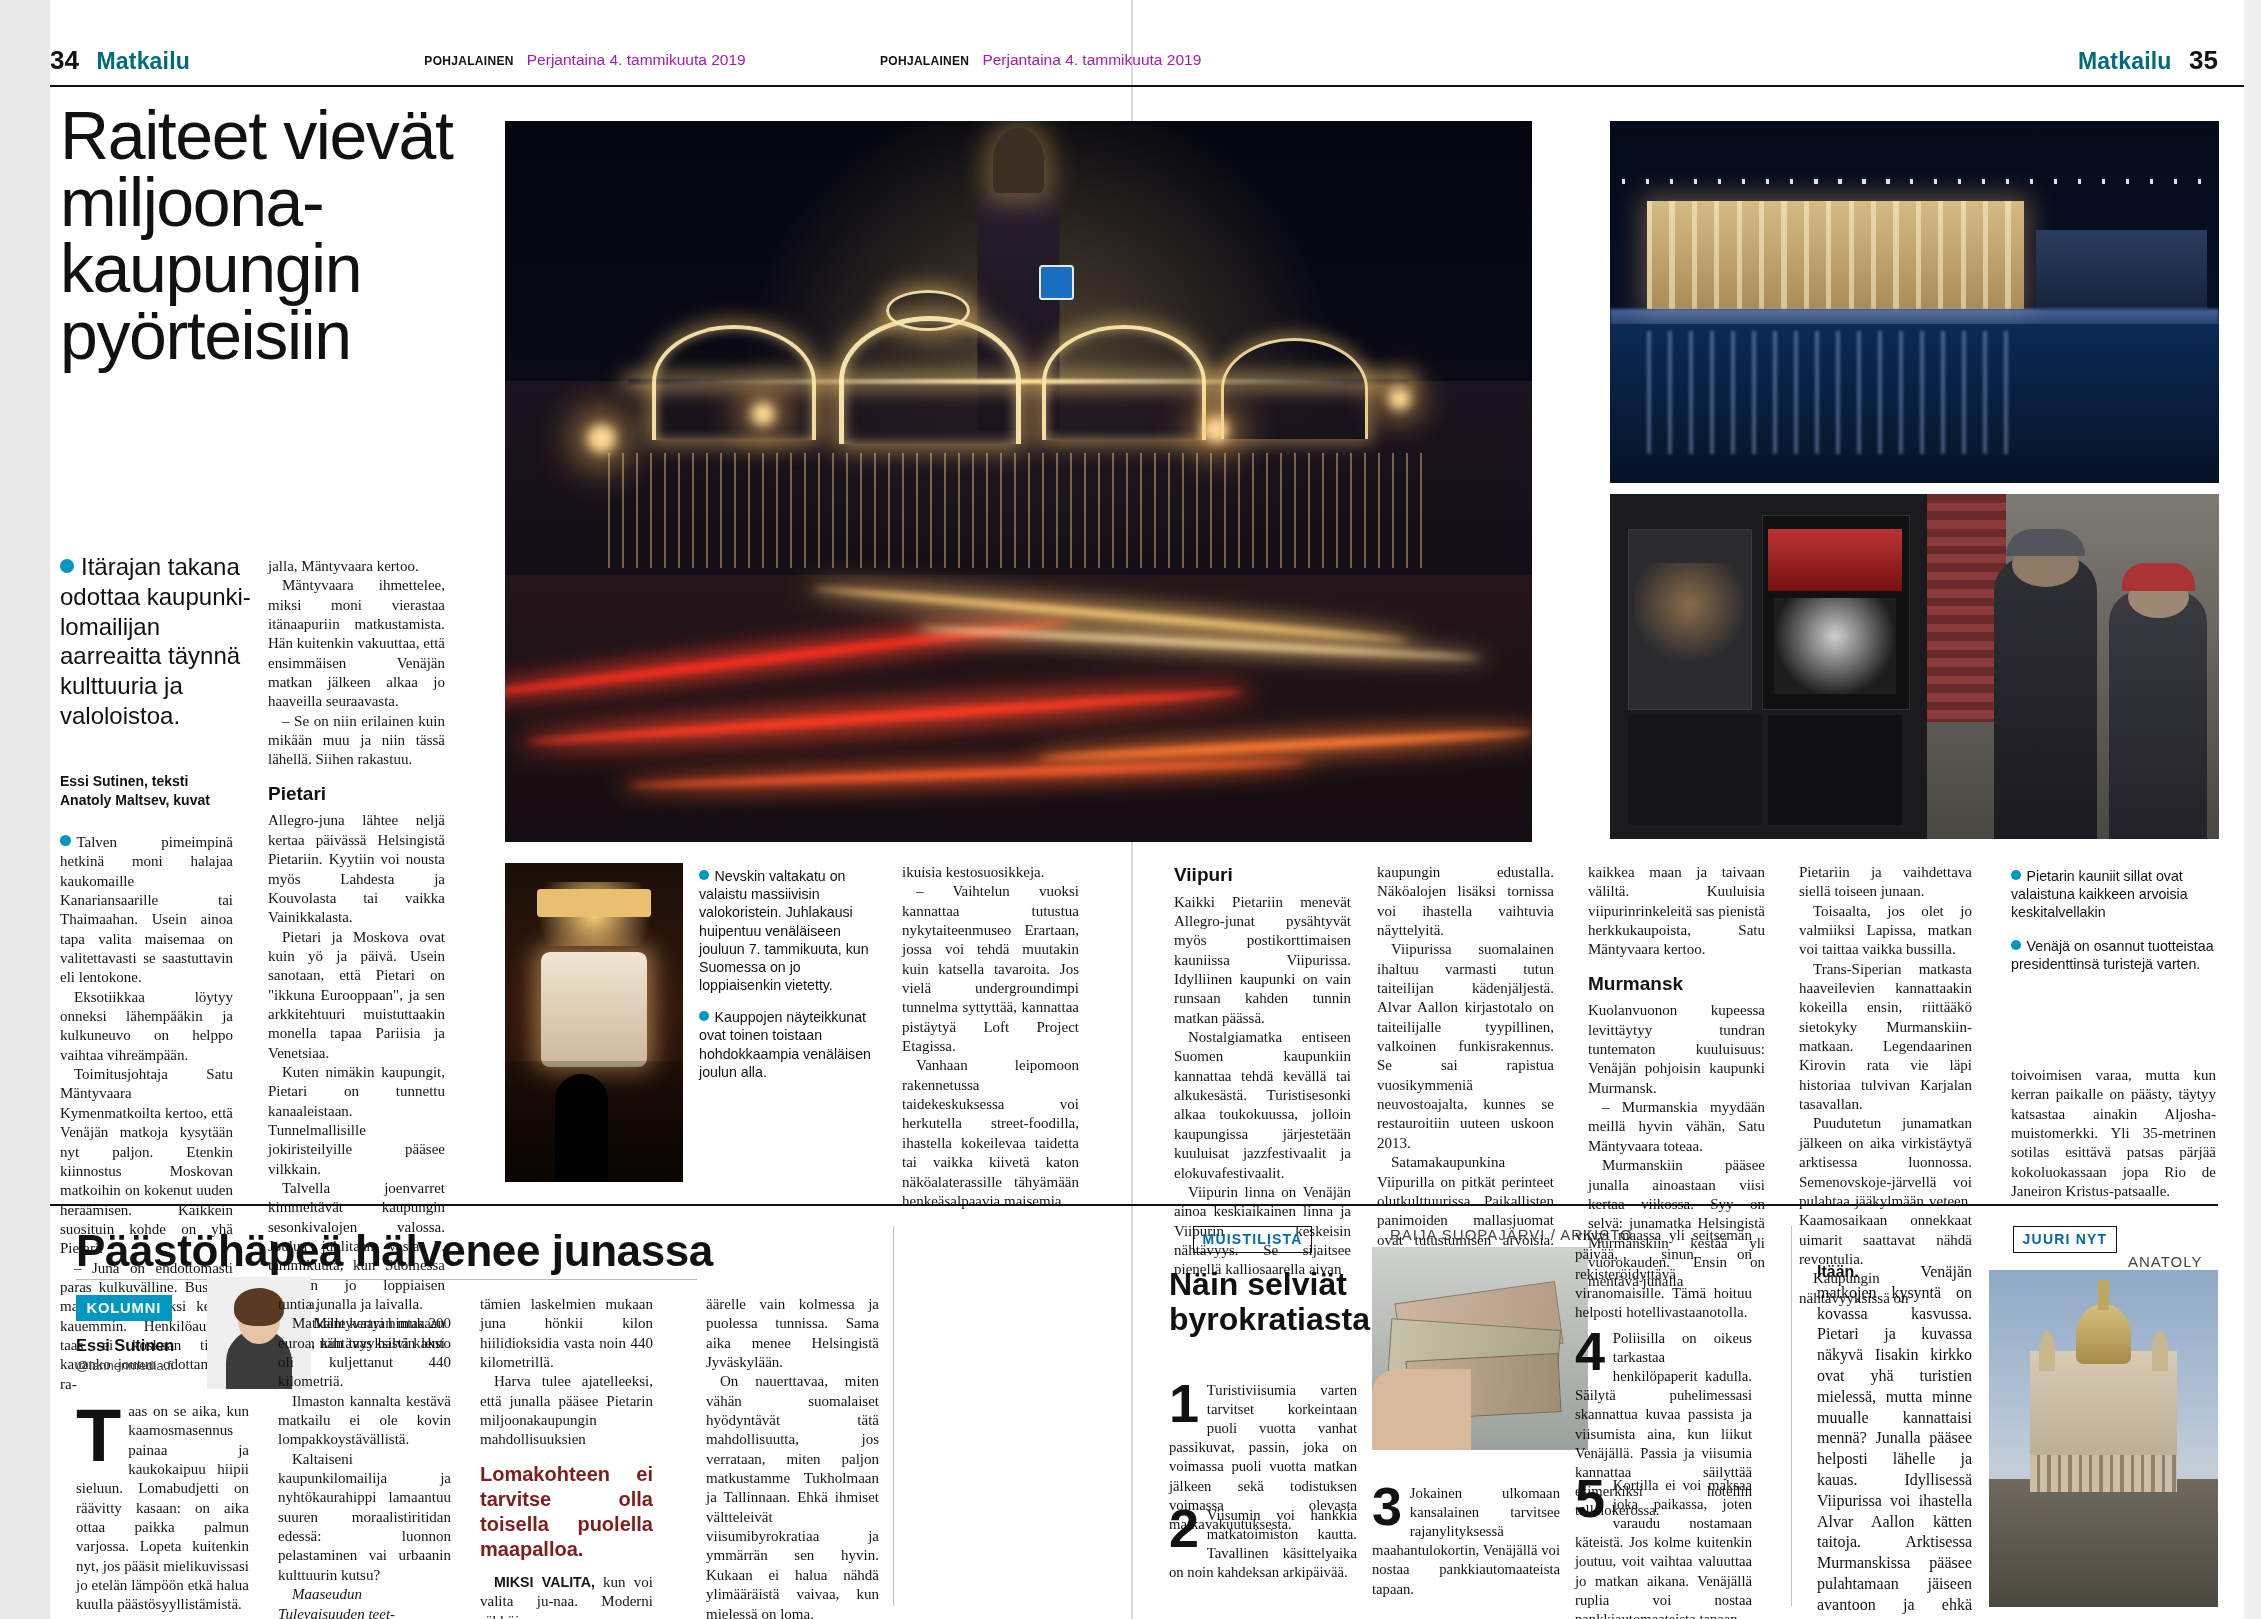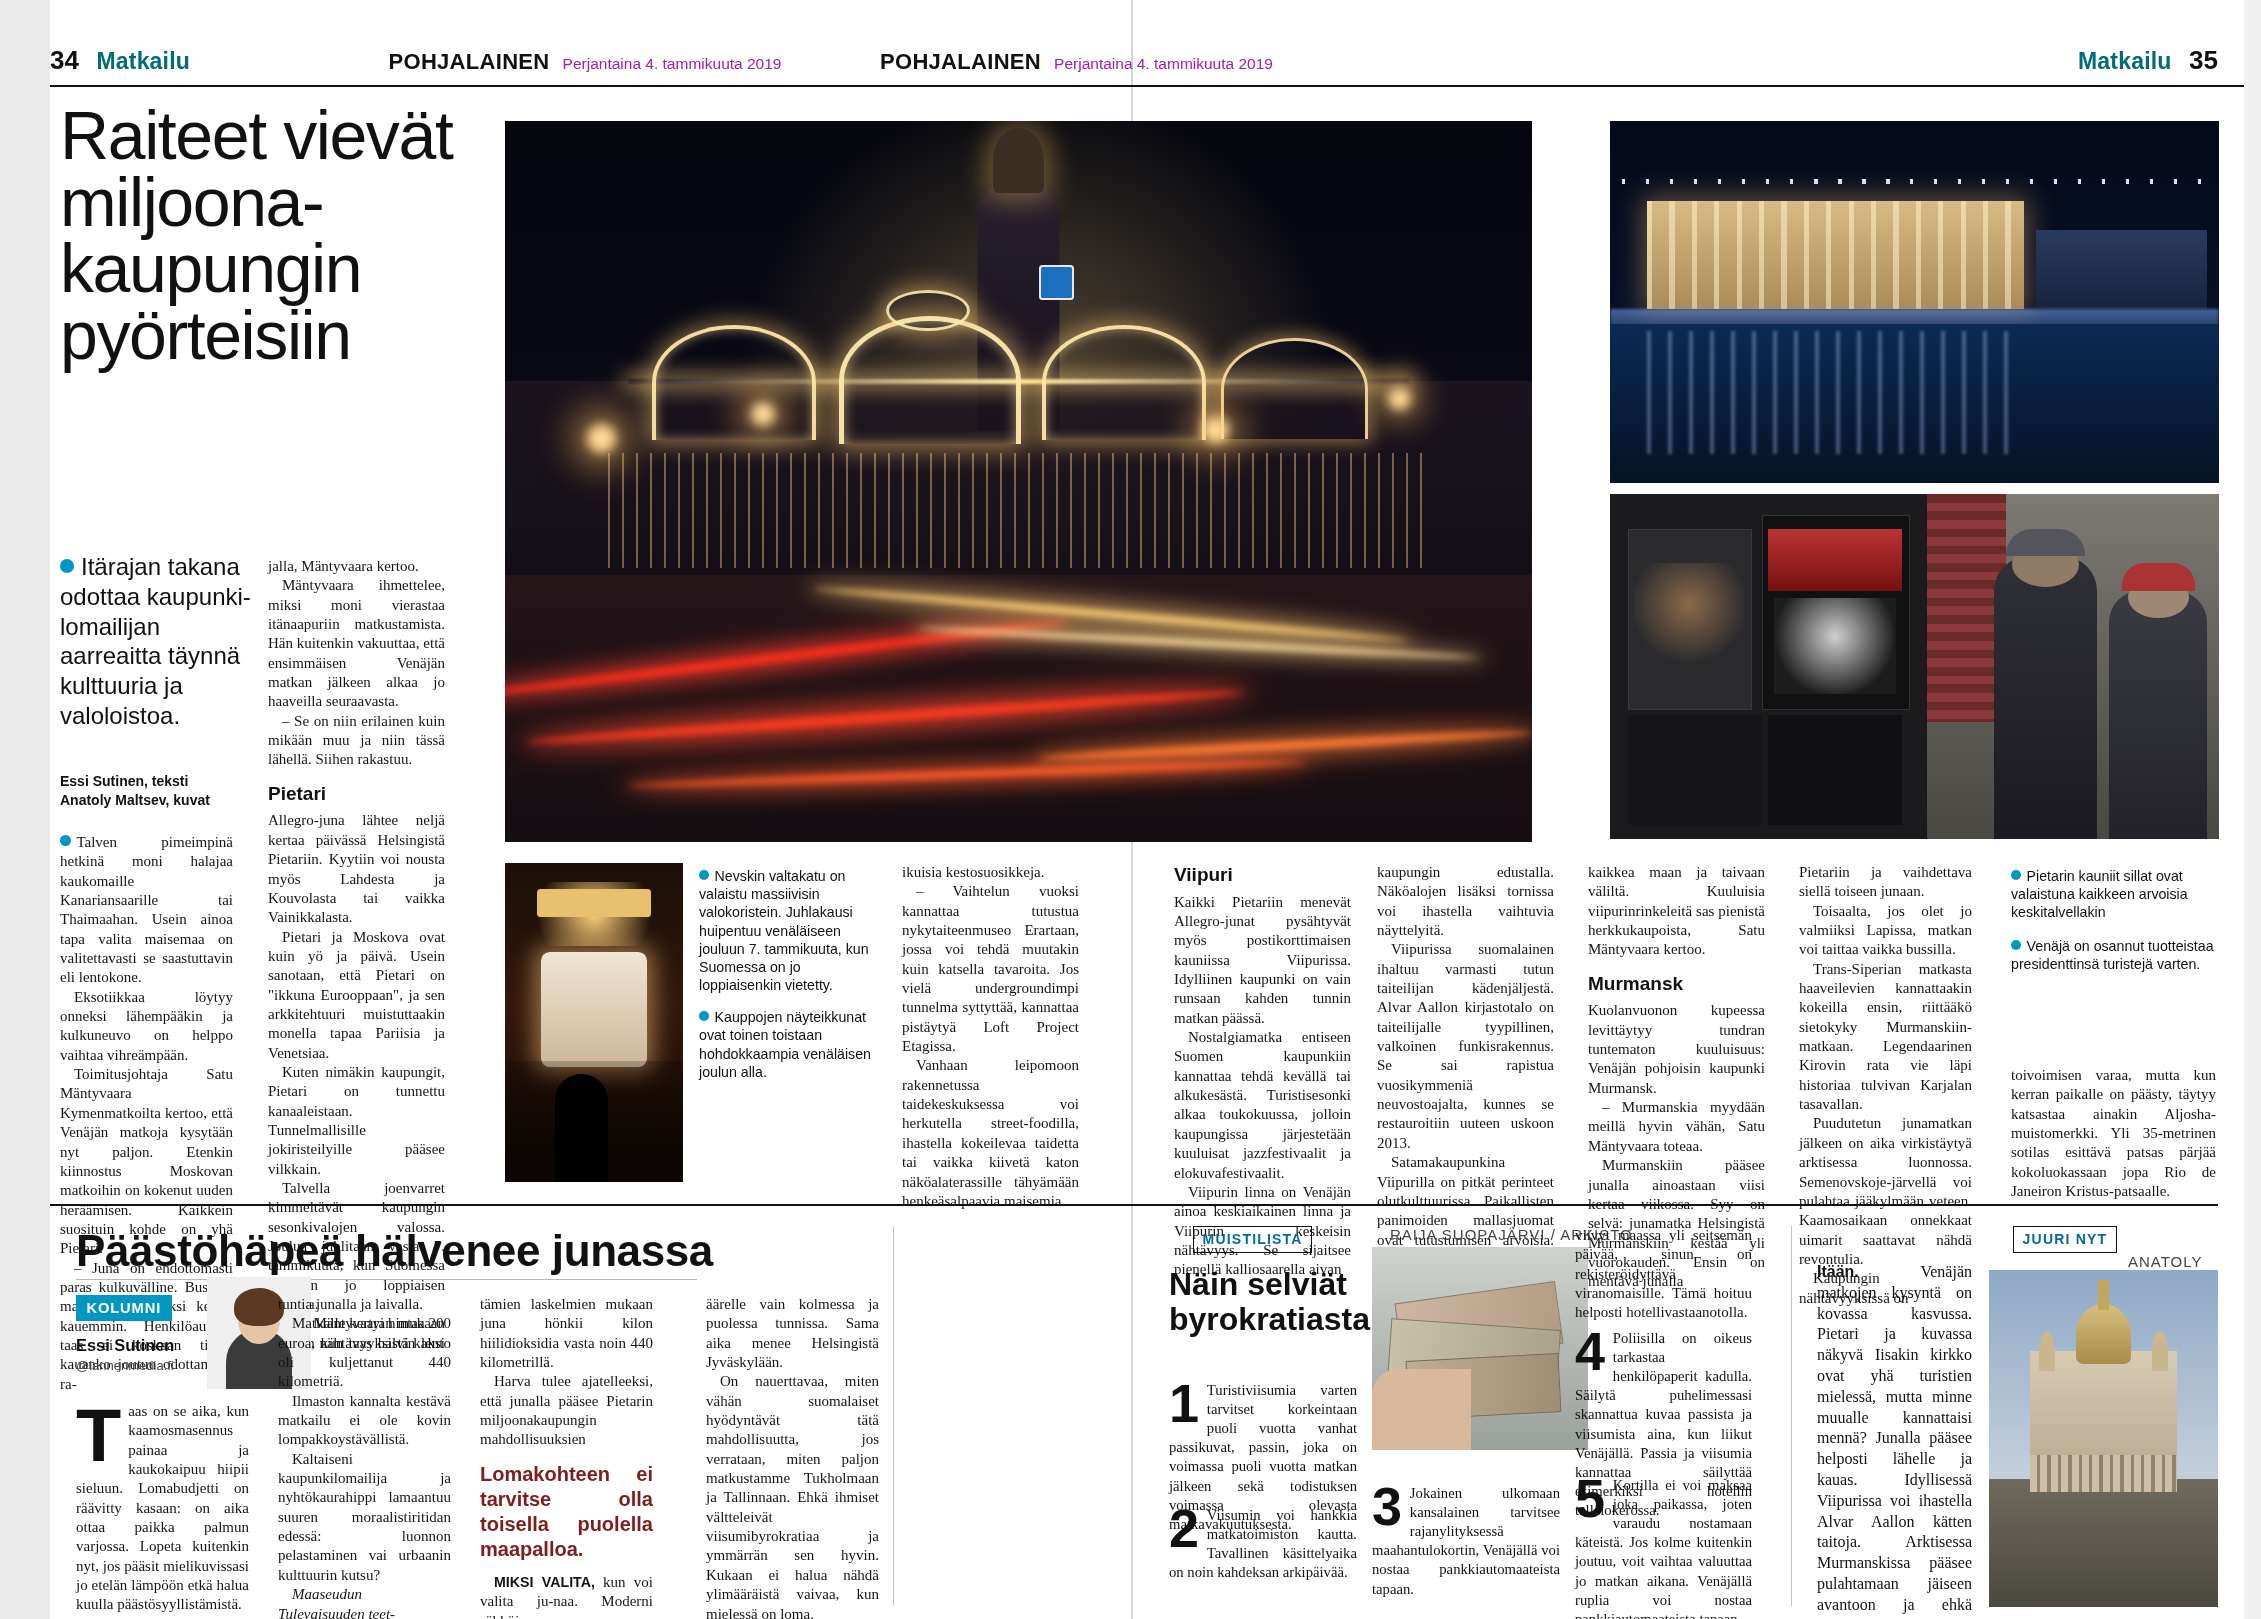--- a/index.html
+++ b/index.html
@@ -22,21 +22,21 @@
   .edge-right{position:absolute;right:0;top:0;width:17.3px;height:1619px;background:#f0f0f0;}
   .gutter{position:absolute;left:1131px;top:0;width:1.7px;height:1619px;background:#d8d8d8;}
 
   
   .runhead{position:absolute;top:45px;height:31px;}
   .rh-left{left:50px;width:1070px;}
   .rh-right{left:1148px;width:1070px;}
   .rh-pageno{font-family:"Liberation Sans",sans-serif;font-weight:bold;font-size:26px;color:#111;}
   .rh-section{font-family:"Liberation Sans",sans-serif;font-weight:bold;font-size:23px;color:#006b7a;letter-spacing:0.2px;}
   .rh-center{position:absolute;left:0;right:0;text-align:center;font-size:18px;}
-  .rh-center b{font-family:"Liberation Sans",sans-serif;font-size:22px;letter-spacing:0.3px;}
+  .rh-center b{font-family:"Liberation Sans",sans-serif;font-size:12px;letter-spacing:0.3px;}
   .rh-center span{font-family:"Liberation Sans",sans-serif;font-size:15.5px;color:#a21caf;}
   .rule-top{position:absolute;left:50px;right:17.3px;top:85px;height:1.7px;background:#111;}
 
   
   .headline{
     position:absolute;left:60px;top:102px;width:423px;
     font-family:"Liberation Sans",sans-serif;
     font-weight:normal;
     font-size:68px;
     line-height:.98;

